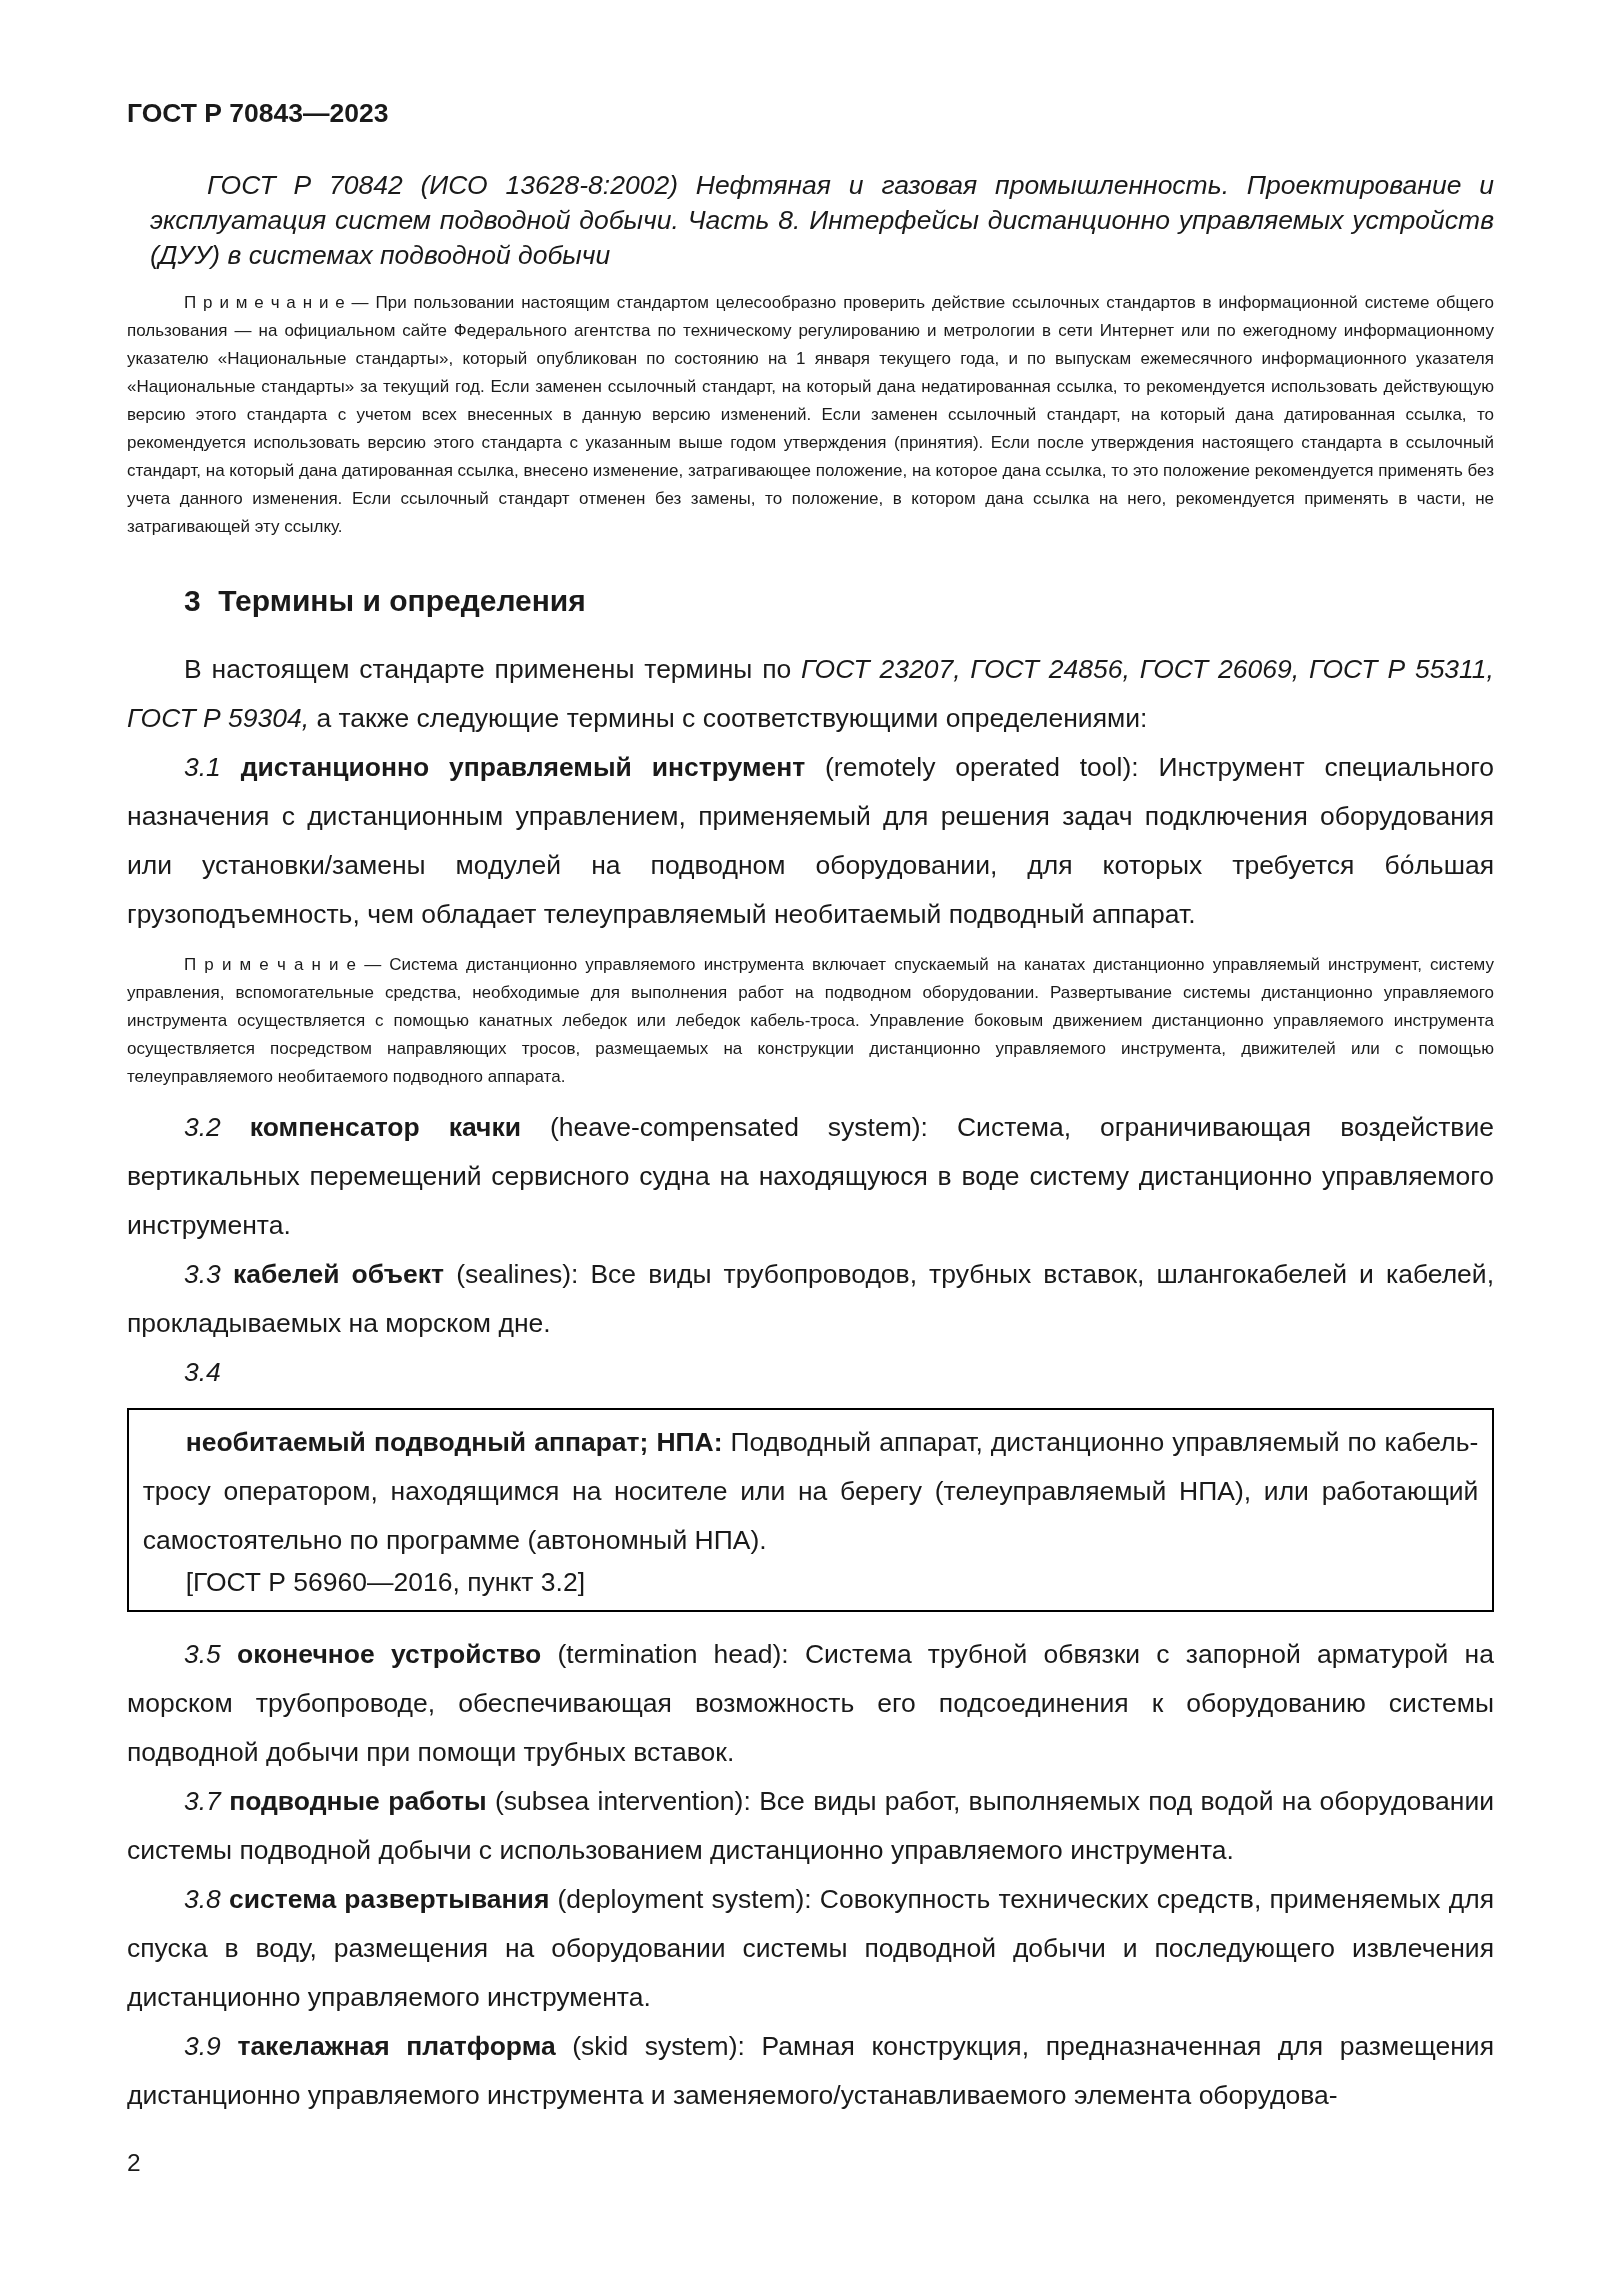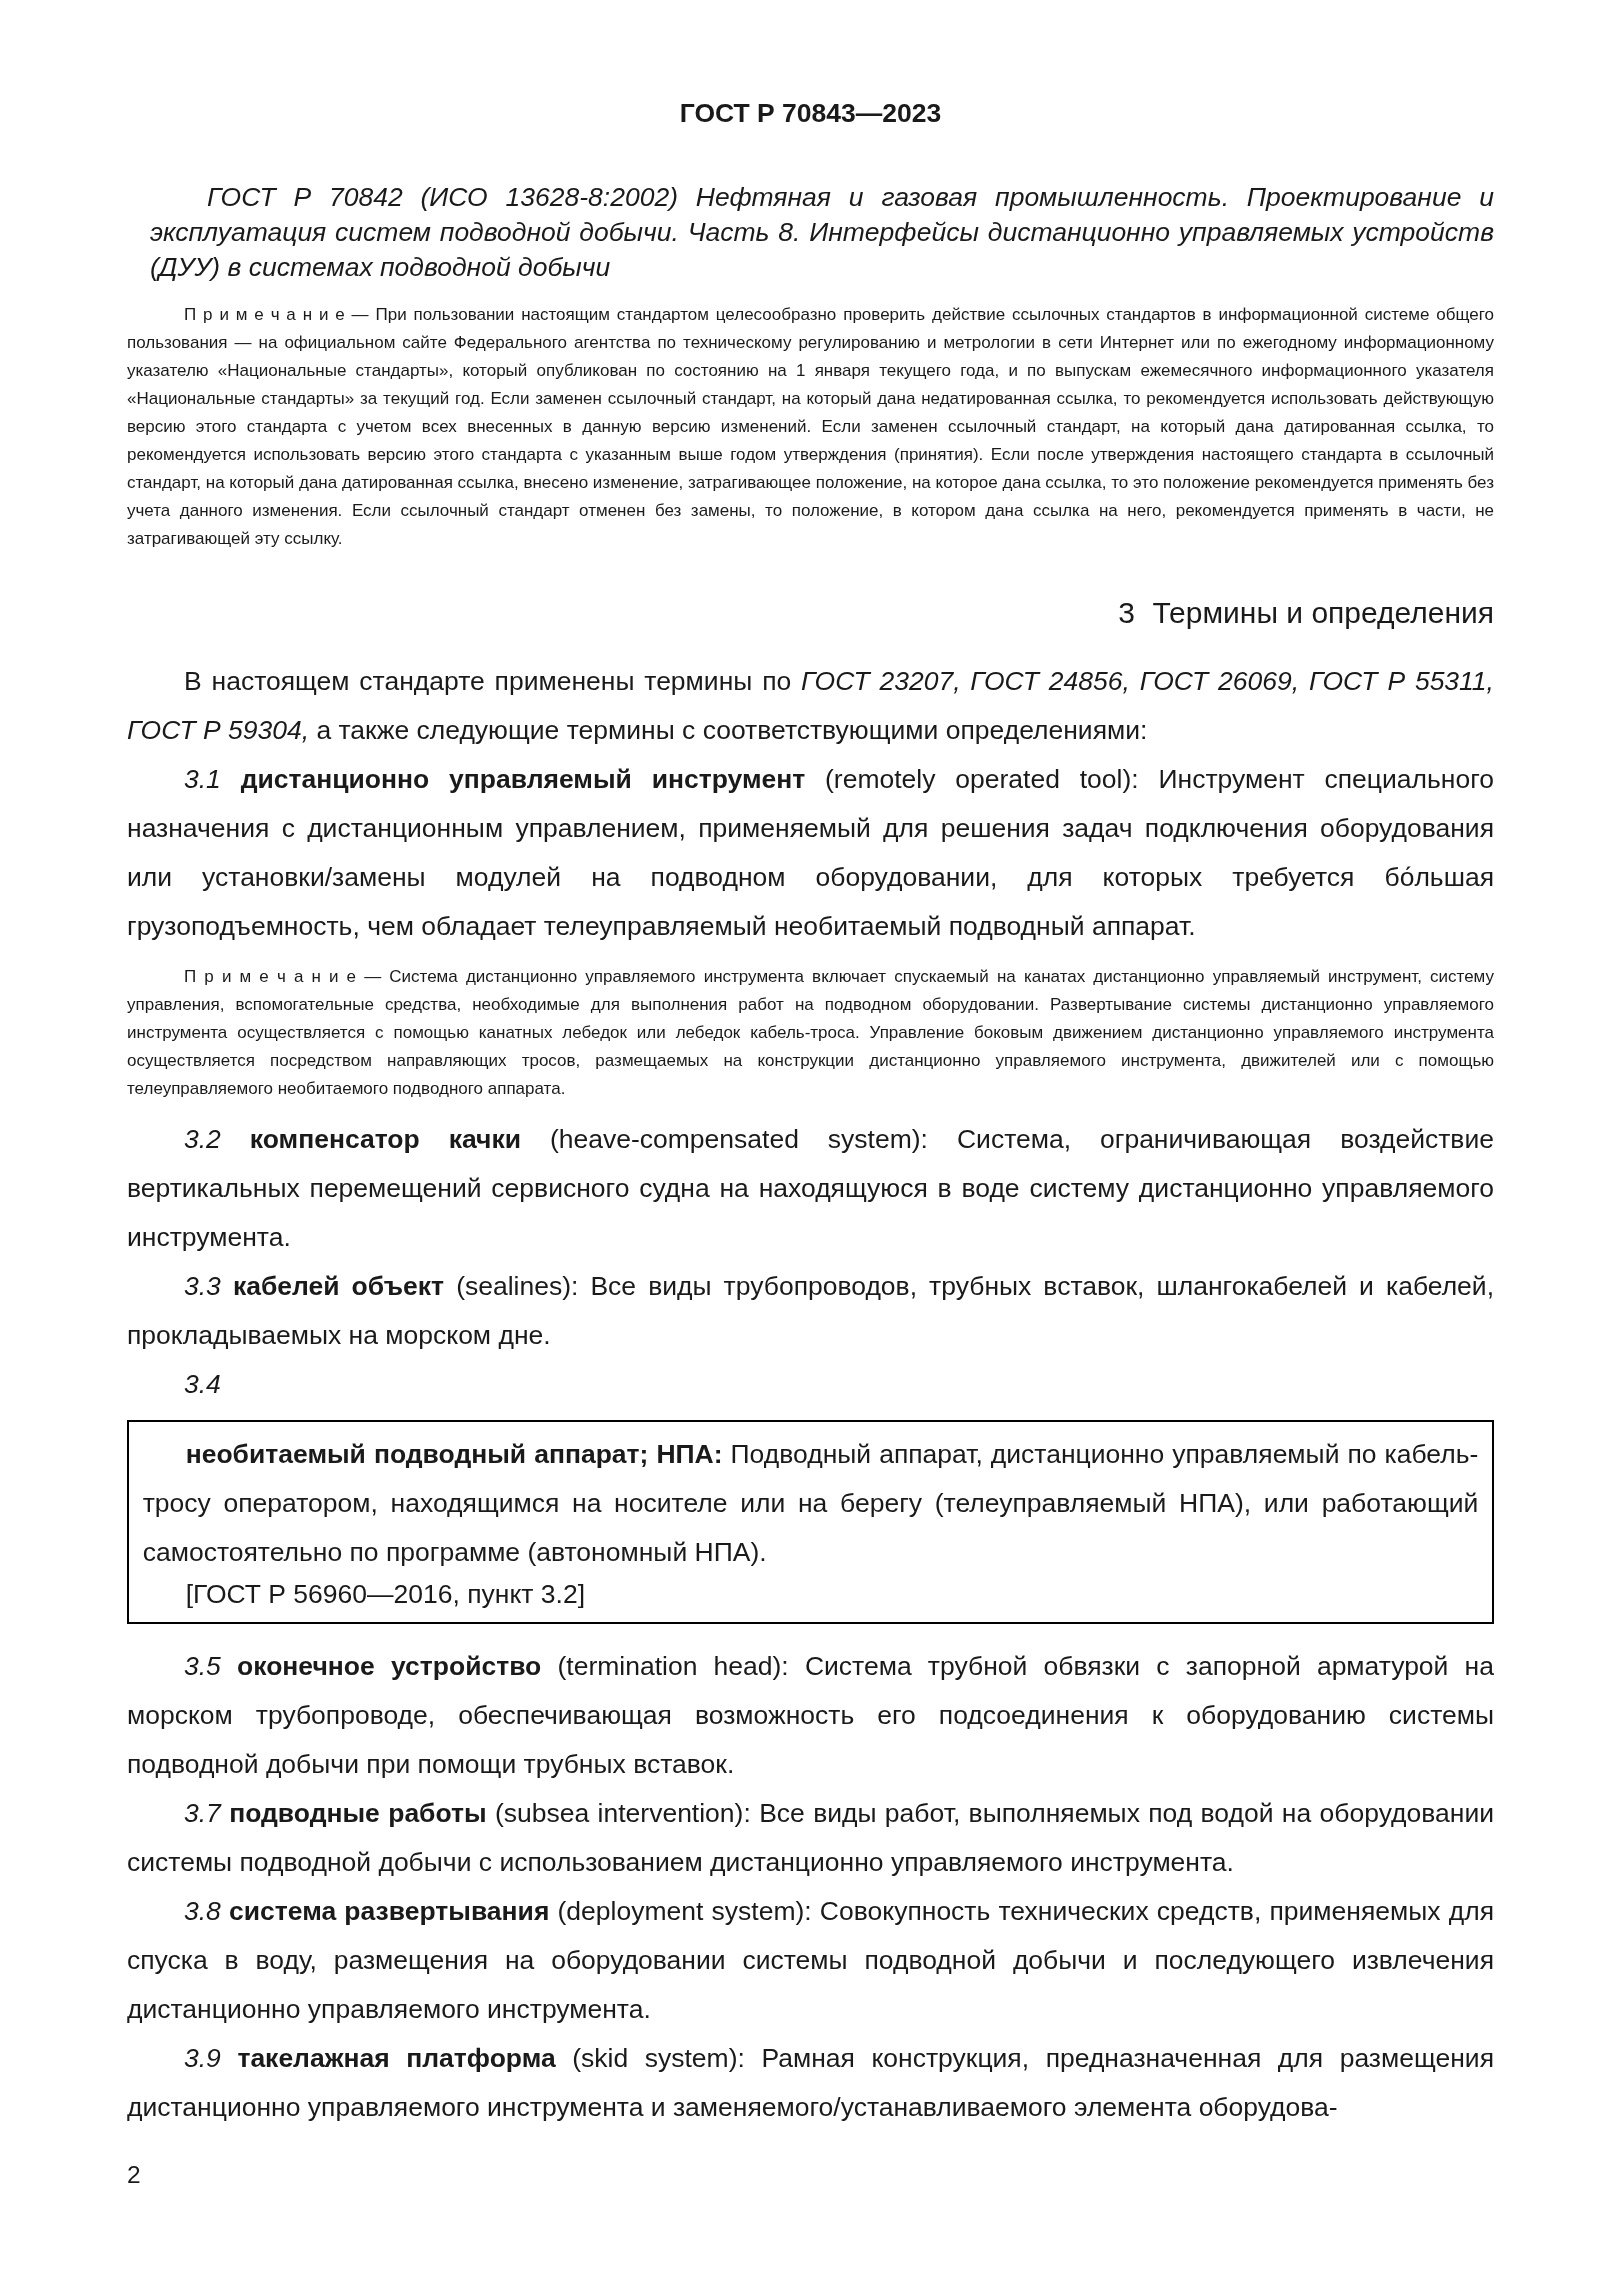--- a/index.html
+++ b/index.html
@@ -13,22 +13,21 @@
   .page {
     position: relative;
     width: 1621px; height: 2293px;
     background: #ffffff;
     padding: 98px 127px 0 127px;
     box-sizing: border-box;
   }
   .doc-header {
     font-size: 26.5px;
     font-weight: bold;
-    margin-bottom: 51px;
-    text-align: center;
+    margin-bottom: 39px;
   }
   p { margin: 0; }
   .para {
     font-size: 26.5px;
     line-height: 49px;
     text-align: justify;
     text-indent: 57px;
   }
   .ref-entry {
     font-style: italic;
@@ -42,24 +41,23 @@
   .note {
     font-size: 17px;
     line-height: 28px;
     text-align: justify;
     text-indent: 57px;
   }
   .note-refs { margin-bottom: 43px; }
   .term-note { margin-top: 11.8px; margin-bottom: 11.8px; }
   .section-heading {
     font-size: 30px;
-    font-weight: normal;
+    font-weight: bold;
     margin: 43px 0 27.4px 0;
     padding-left: 57px;
-    text-align: right;
   }
   .section-heading .num { margin-right: 17.6px; }
   .it { font-style: italic; }
   .b  { font-weight: bold; }
   .def-box {
     border: 2.9px solid #000;
     margin: 11.8px 0 17.6px 0;
     padding: 7.8px 13.7px 9.8px 13.7px;
   }
   .def-box .para { text-indent: 43px; }

